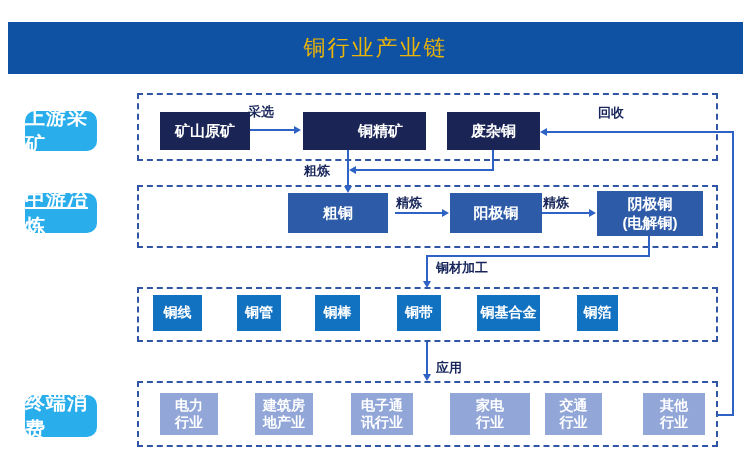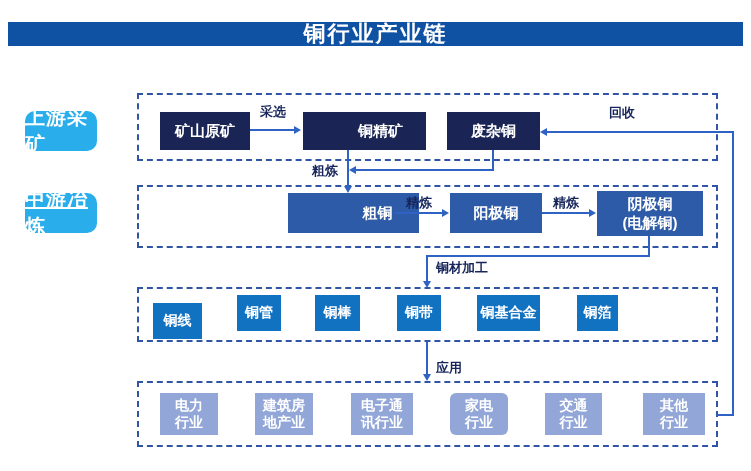--- a/index.html
+++ b/index.html
@@ -12,23 +12,23 @@
     --dashed-border:#2F55A4;
     --connector:#2E62C4;
     --flow-label:#17255A;
   }
   html,body{margin:0;padding:0;background:#fff;}
   .canvas{
     position:relative;width:751px;height:471px;background:#ffffff;overflow:hidden;
     font-family:"Liberation Sans","DejaVu Sans",sans-serif;
   }
   .title-bar{
-    position:absolute;left:8px;top:22px;width:735px;height:24px;
-    background:var(--title-bar);color:#ffffff;display:flex;align-items:center;justify-content:center;
-    font-size:22px;font-weight:bold;letter-spacing:2px;
+    position:absolute;left:8px;top:22px;width:735px;height:52px;
+    background:var(--title-bar);color:#eab308;display:flex;align-items:center;justify-content:center;
+    font-size:22px;font-weight:normal;letter-spacing:2px;
   }
   .pill{
     position:absolute;width:72px;height:40px;background:var(--stage-pill);color:#fff;
     border-radius:10px;display:flex;align-items:center;justify-content:center;
     font-size:20px;font-weight:bold;letter-spacing:1px;
   }
   .dashed{
     position:absolute;border:2px dashed var(--dashed-border);box-sizing:border-box;
   }
   .box{
@@ -39,34 +39,35 @@
   .b2{background:var(--midstream-box);font-size:15px;}
   .b3{background:var(--downstream-box);font-size:14px;}
   .b4{background:var(--terminal-box);font-size:14px;}
   .line{position:absolute;background:var(--connector);}
   .arr{position:absolute;width:0;height:0;}
   .arr-right{border-left:7px solid var(--connector);border-top:4px solid transparent;border-bottom:4px solid transparent;}
   .arr-left{border-right:7px solid var(--connector);border-top:4px solid transparent;border-bottom:4px solid transparent;}
   .arr-down{border-top:7px solid var(--connector);border-left:4px solid transparent;border-right:4px solid transparent;}
   .flabel{
     position:absolute;font-size:13px;font-weight:bold;color:var(--flow-label);
-    text-align:center;white-space:nowrap;
+    white-space:nowrap;
   }
 </style>
 </head>
 <body>
 
 <div class="canvas">
 
   <div class="title-bar">
     <span>铜行业产业链</span>
   </div>
 
   <div class="pill" style="left:25px;top:111px;">上游采矿</div>
   <div class="pill" style="left:25px;top:193px;text-decoration:underline;">中游冶炼</div>
+  <div class="pill" style="left:25px;top:395px;height:42px;">终端消费</div>
 
   <div class="dashed" style="left:137px;top:93px;width:581px;height:68px;"></div>
   <div class="dashed" style="left:137px;top:185px;width:581px;height:63px;"></div>
   <div class="dashed" style="left:137px;top:287px;width:581px;height:55px;"></div>
   <div class="dashed" style="left:137px;top:381px;width:581px;height:66px;"></div>
 
   <div class="box b1" style="left:160px;top:112px;width:90px;height:38px;">矿山原矿</div>
   <div class="box b1" style="left:303px;top:112px;width:91px;height:38px;padding-left:32px;">铜精矿</div>
   <div class="box b1" style="left:447px;top:112px;width:93px;height:38px;">废杂铜</div>
 
@@ -80,56 +81,56 @@
   <div class="line" style="left:717px;top:414px;width:17px;height:2px;"></div>
   <div class="flabel" style="left:598px;top:104px;width:48px;">回收</div>
 
   <div class="line" style="left:347px;top:150px;width:2px;height:37px;"></div>
   <div class="arr arr-down" style="left:344px;top:186px;"></div>
   <div class="line" style="left:492px;top:150px;width:2px;height:21px;"></div>
   <div class="line" style="left:356px;top:169px;width:138px;height:2px;"></div>
   <div class="arr arr-left" style="left:349px;top:166px;"></div>
   <div class="flabel" style="left:304px;top:162px;width:42px;">粗炼</div>
 
-  <div class="box b2" style="left:288px;top:193px;width:83px;height:40px;padding-left:48px;">粗铜</div>
+  <div class="box b2" style="left:288px;top:193px;width:100px;height:40px;">粗铜</div>
   <div class="box b2" style="left:450px;top:193px;width:92px;height:40px;">阳极铜</div>
   <div class="box b2" style="left:597px;top:191px;width:106px;height:45px;">阴极铜
 (电解铜)</div>
 
   <div class="line" style="left:395px;top:212px;width:49px;height:2px;"></div>
   <div class="arr arr-right" style="left:442px;top:209px;"></div>
   <div class="flabel" style="left:396px;top:194px;width:46px;">精炼</div>
 
   <div class="line" style="left:542px;top:212px;width:49px;height:2px;"></div>
   <div class="arr arr-right" style="left:589px;top:209px;"></div>
   <div class="flabel" style="left:543px;top:194px;width:46px;">精炼</div>
 
   <div class="line" style="left:648px;top:236px;width:2px;height:21px;"></div>
   <div class="line" style="left:426px;top:255px;width:224px;height:2px;"></div>
   <div class="line" style="left:426px;top:255px;width:2px;height:27px;"></div>
   <div class="arr arr-down" style="left:423px;top:281px;"></div>
   <div class="flabel" style="left:436px;top:259px;text-align:left;">铜材加工</div>
 
-  <div class="box b3" style="left:153px;top:295px;width:49px;height:36px;margin-top:8px;">铜线</div>
+  <div class="box b3" style="left:153px;top:295px;width:49px;height:36px;">铜线</div>
   <div class="box b3" style="left:237px;top:295px;width:44px;height:36px;">铜管</div>
   <div class="box b3" style="left:315px;top:295px;width:45px;height:36px;">铜棒</div>
   <div class="box b3" style="left:397px;top:295px;width:44px;height:36px;">铜带</div>
   <div class="box b3" style="left:477px;top:295px;width:63px;height:36px;">铜基合金</div>
   <div class="box b3" style="left:577px;top:295px;width:41px;height:36px;">铜箔</div>
 
   <div class="line" style="left:426px;top:342px;width:2px;height:33px;"></div>
   <div class="arr arr-down" style="left:423px;top:374px;"></div>
   <div class="flabel" style="left:436px;top:359px;text-align:left;">应用</div>
 
   <div class="box b4" style="left:160px;top:393px;width:58px;height:42px;">电力
 行业</div>
   <div class="box b4" style="left:255px;top:393px;width:58px;height:42px;">建筑房
 地产业</div>
   <div class="box b4" style="left:351px;top:393px;width:62px;height:42px;">电子通
 讯行业</div>
-  <div class="box b4" style="left:450px;top:393px;width:58px;height:42px;border-radius:6px;">家电
+  <div class="box b4" style="left:450px;top:393px;width:80px;height:42px;">家电
 行业</div>
   <div class="box b4" style="left:545px;top:393px;width:57px;height:42px;">交通
 行业</div>
   <div class="box b4" style="left:643px;top:393px;width:62px;height:42px;">其他
 行业</div>
 
 </div>
 
 </body></html>

